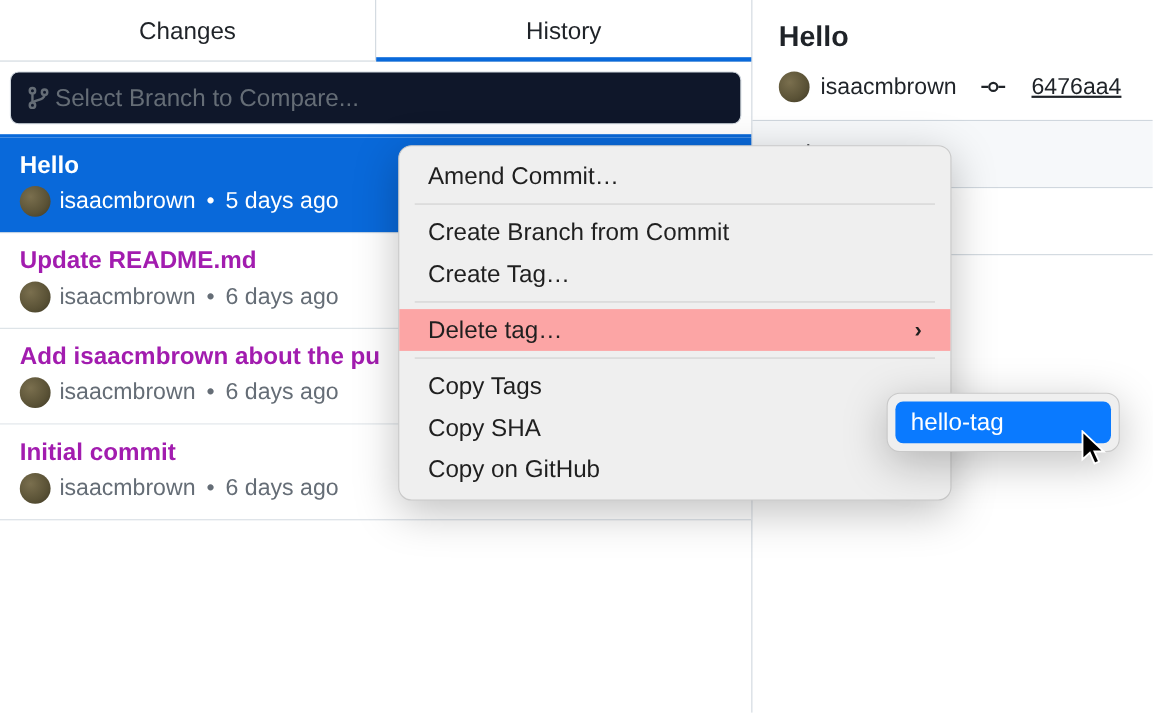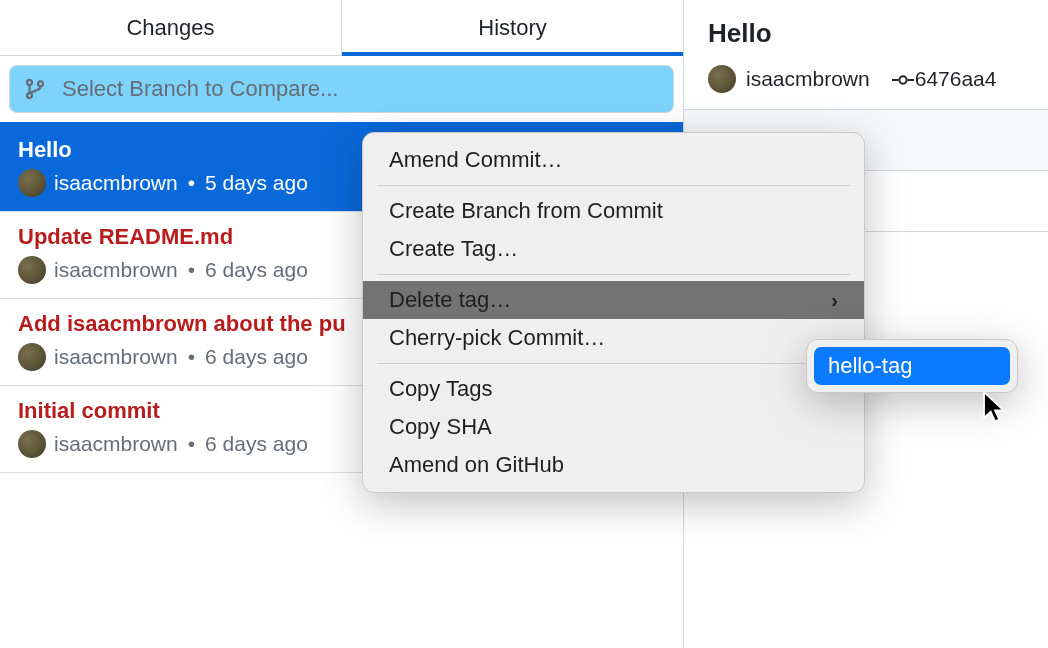--- a/index.html
+++ b/index.html
@@ -55,29 +55,29 @@
       right: 0;
       height: 4px;
       background: #0969da;
     }
     .branch-selector-wrap {
       padding: 9px;
     }
     .branch-selector {
       display: flex;
       align-items: center;
-      gap: 16px;
+      gap: 4px;
       height: 48px;
       border: 1px solid #d0d7de;
       border-radius: 8px;
       padding: 0 14px;
       color: #656d76;
       font-size: 22px;
       cursor: pointer;
-      background: #7dd3fc;
+      background: #0f172a;
     }
     .branch-icon {
       width: 22px;
       height: 22px;
       flex-shrink: 0;
     }
     .commit-list {
       border-top: 3px solid #0969da;
     }
     .commit-item {
@@ -85,21 +85,21 @@
       border-bottom: 1px solid #d8dee4;
       background: #fff;
     }
     .commit-item.selected {
       background: #0969da;
       color: #fff;
     }
     .commit-title {
       font-size: 22px;
       font-weight: 600;
-      color: #b91c1c;
+      color: #a21caf;
       margin-bottom: 6px;
       white-space: nowrap;
       overflow: hidden;
       text-overflow: ellipsis;
     }
     .commit-item.selected .commit-title {
       color: #fff;
     }
     .commit-meta {
       display: flex;
@@ -138,23 +138,24 @@
     }
     .detail-meta {
       display: flex;
       align-items: center;
       gap: 10px;
       font-size: 21px;
       color: #1f2328;
     }
     .commit-sha-wrap {
       display: flex;
-      align-items: flex-end;
-      gap: 1px;
+      align-items: center;
+      gap: 24px;
       margin-left: 12px;
+      text-decoration: underline;
     }
     .commit-node-icon {
       width: 22px;
       height: 22px;
     }
     .file-list {
       border-top: 1px solid #d0d7de;
     }
     .file-item {
       padding: 18px 24px;
@@ -184,38 +185,38 @@
     .menu-item {
       padding: 6px 26px;
       font-size: 22px;
       color: #1f1f1f;
       display: flex;
       align-items: center;
       justify-content: space-between;
       cursor: default;
     }
     .menu-item.hovered {
-      background: #737373;
+      background: #fca5a5;
       align-items: center;
     }
     .menu-separator {
       height: 1px;
       background: #cfcfcf;
       margin: 6px 14px;
     }
     .submenu-arrow {
       font-size: 20px;
       color: #1f1f1f;
       font-weight: 600;
     }
 
     
     .submenu {
       position: absolute;
-      top: 339px;
+      top: 357px;
       left: 806px;
       width: 212px;
       background: #efefef;
       border: 1px solid #c9c9c9;
       border-radius: 12px;
       box-shadow: 0 10px 40px rgba(0,0,0,0.25);
       padding: 7px;
       z-index: 101;
     }
     .submenu-item {
@@ -345,32 +346,29 @@
     <span>Create Branch from Commit</span>
   </div>
   <div class="menu-item">
     <span>Create Tag…</span>
   </div>
   <div class="menu-separator"></div>
   <div class="menu-item hovered">
     <span>Delete tag…</span>
     <span class="submenu-arrow">›</span>
   </div>
-  <div class="menu-item">
-    <span>Cherry-pick Commit…</span>
-  </div>
   <div class="menu-separator"></div>
   <div class="menu-item">
     <span>Copy Tags</span>
   </div>
   <div class="menu-item">
     <span>Copy SHA</span>
   </div>
   <div class="menu-item">
-    <span>Amend on GitHub</span>
+    <span>Copy on GitHub</span>
   </div>
 </div>
 
 <div class="submenu">
   <div class="submenu-item selected">
     <span>hello-tag</span>
   </div>
 </div>
 
 <svg class="cursor" width="26" height="34" viewBox="0 0 20 28">

